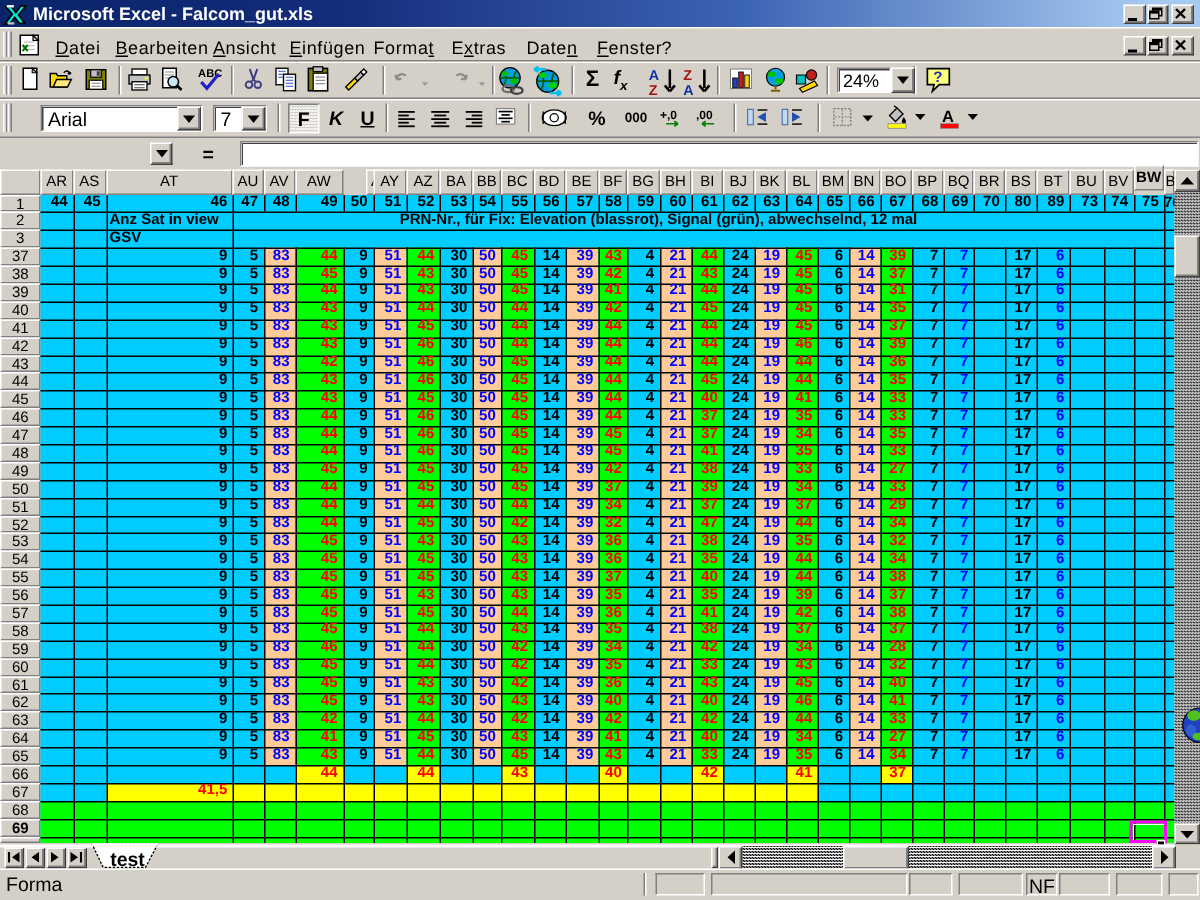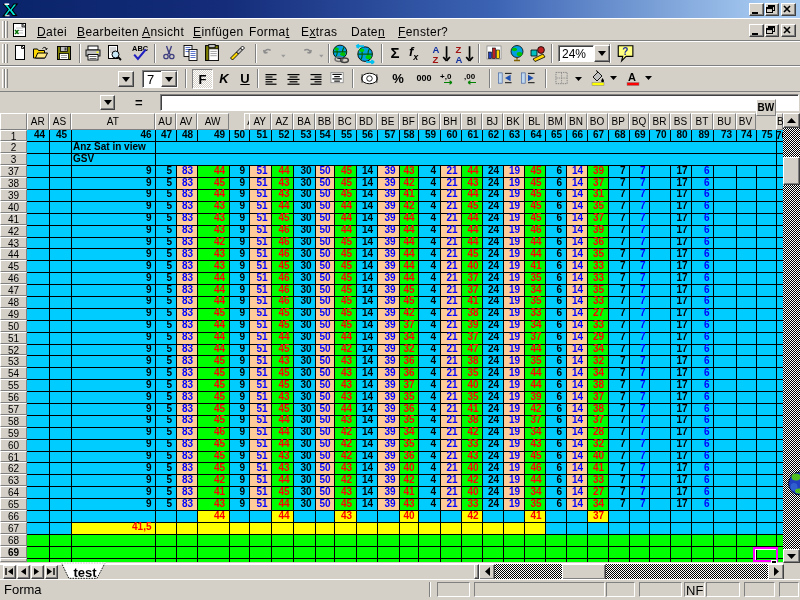--- a/index.html
+++ b/index.html
@@ -19,20 +19,21 @@
 svg{position:absolute;overflow:visible;}
 </style></head><body>
 <div id="scr">
 
 <div style="left:0;top:0;width:800px;height:18px;background:linear-gradient(90deg,#0a246a 0%,#142c7a 28%,#3c64b4 62%,#a6caf0 96%);"></div>
 <svg style="left:3px;top:2px" width="15" height="15" viewBox="0 0 15 15">
 <path d="M1 2.5 L4.8 2.5 L7.5 6.5 L10.8 2 L14.2 2 L9.3 8 L13.5 13.5 L9.8 13.5 L6.8 9.5 L3.4 14 L0.2 14 L5.2 7.5 Z" fill="#00e8d8" stroke="#000" stroke-width="1.1"></path>
 <path d="M1.5 2.2 L6.2 2.2" stroke="#fff" stroke-width="1.6"></path>
 <path d="M2.2 13.6 L6.5 13.6" stroke="#c8c8c8" stroke-width="1.5"></path>
 </svg>
+<div style="left:22px;top:2px;width:400px;height:15px;font-size:12px;font-weight:bold;color:#fff;line-height:15px;">Microsoft Excel - Falcom_gut.xls</div>
 <div class="btn3" style="left:749px;top:3px;width:14.5px;height:13px;"></div>
 <div class="btn3" style="left:764.5px;top:3px;width:14.5px;height:13px;"></div>
 <div class="btn3" style="left:781px;top:3px;width:14.5px;height:13px;"></div>
 <svg style="left:749px;top:3px" width="48" height="13" viewBox="0 0 48 13">
 <rect x="3" y="9" width="6" height="2" fill="#000"></rect>
 <rect x="19.5" y="2.5" width="6" height="5" fill="none" stroke="#000" stroke-width="1"></rect>
 <rect x="19.5" y="2.5" width="6" height="1.6" fill="#000"></rect>
 <rect x="17.5" y="4.5" width="6" height="5" fill="#d4d0c8" stroke="#000" stroke-width="1"></rect>
 <rect x="17.5" y="4.5" width="6" height="1.6" fill="#000"></rect>
 <path d="M35 3 L41 9 M41 3 L35 9" stroke="#000" stroke-width="1.6"></path>
@@ -192,20 +193,21 @@
         <path d="M0 0 L8 0 L4 5 Z" fill="#000"></path>
       </svg>
     </div>
 <svg style="left:616px;top:44px" width="18" height="18" viewBox="0 0 16 16">
       <path d="M2 1.5 L15 1.5 L15 11 L9 11 L5 15 L6 11 L2 11 Z" fill="#ffff80" stroke="#000" stroke-width="1"></path>
       <text x="5.5" y="9.5" font-size="9" font-weight="bold" fill="#2030a0" font-family="Liberation Sans">?</text>
     </svg>
 <div style="left:0;top:66px;width:800px;height:26px;background:#d4d0c8;border-bottom:1px solid #808080;box-shadow:inset 0 1px 0 #fff;"></div>
 <div style="left:2px;top:69px;width:3px;height:19px;border-left:1px solid #fff;border-right:1px solid #808080;"></div>
 <div style="left:5px;top:69px;width:3px;height:19px;border-left:1px solid #fff;border-right:1px solid #808080;"></div>
+<div class="inset" style="left:27px;top:70px;width:108px;height:18px;font-size:13px;color:#000;line-height:17px;padding-left:4px;">Arial</div>
 <div class="btn3 tbtn" style="left:118px;top:71px;width:16px;height:16px;">
       <svg width="8" height="5" viewBox="0 0 8 5">
         <path d="M0 0 L8 0 L4 5 Z" fill="#000"></path>
       </svg>
     </div>
 <div class="inset" style="left:142px;top:70px;width:36px;height:18px;font-size:13px;color:#000;line-height:17px;padding-left:4px;">7</div>
 <div class="btn3 tbtn" style="left:161px;top:71px;width:16px;height:16px;">
       <svg width="8" height="5" viewBox="0 0 8 5">
         <path d="M0 0 L8 0 L4 5 Z" fill="#000"></path>
       </svg>
@@ -335,21 +337,21 @@
 <div class="hl hdr" style="left:545px;top:113.0px;width:20.5px;height:16.5px;line-height:15.5px;">BM</div>
 <div class="hl hdr" style="left:565.5px;top:113.0px;width:21.0px;height:16.5px;line-height:15.5px;">BN</div>
 <div class="hl hdr" style="left:586.5px;top:113.0px;width:21.0px;height:16.5px;line-height:15.5px;">BO</div>
 <div class="hl hdr" style="left:607.5px;top:113.0px;width:21.5px;height:16.5px;line-height:15.5px;">BP</div>
 <div class="hl hdr" style="left:629px;top:113.0px;width:20px;height:16.5px;line-height:15.5px;">BQ</div>
 <div class="hl hdr" style="left:649px;top:113.0px;width:21px;height:16.5px;line-height:15.5px;">BR</div>
 <div class="hl hdr" style="left:670px;top:113.0px;width:21px;height:16.5px;line-height:15.5px;">BS</div>
 <div class="hl hdr" style="left:691px;top:113.0px;width:22px;height:16.5px;line-height:15.5px;">BT</div>
 <div class="hl hdr" style="left:713px;top:113.0px;width:22.5px;height:16.5px;line-height:15.5px;">BU</div>
 <div class="hl hdr" style="left:735.5px;top:113.0px;width:20.0px;height:16.5px;line-height:15.5px;">BV</div>
-<div class="hl hdr" style="left:755.5px;top:99px;width:20.5px;height:16.5px;line-height:15.5px;font-weight:bold;">BW</div>
+<div class="hl hdr" style="left:755.5px;top:110px;width:20.5px;height:16.5px;line-height:15.5px;font-weight:bold;">BW</div>
 <div class="hl hdr" style="left:776px;top:113.0px;width:7px;height:16.5px;line-height:15.5px;">BX</div>
 <div class="hl hdr" style="left:0;top:129.5px;width:27px;height:11.891700000000014px;line-height:11.891700000000014px;">1</div>
 <div class="hl hdr" style="left:0;top:141.39170000000001px;width:27px;height:11.891699999999986px;line-height:11.891699999999986px;">2</div>
 <div class="hl hdr" style="left:0;top:153.2834px;width:27px;height:11.891699999999986px;line-height:11.891699999999986px;">3</div>
 <div class="hl hdr" style="left:0;top:165.1751px;width:27px;height:11.891700000000014px;line-height:11.891700000000014px;">37</div>
 <div class="hl hdr" style="left:0;top:177.0668px;width:27px;height:11.891700000000014px;line-height:11.891700000000014px;">38</div>
 <div class="hl hdr" style="left:0;top:188.95850000000002px;width:27px;height:11.891699999999986px;line-height:11.891699999999986px;">39</div>
 <div class="hl hdr" style="left:0;top:200.8502px;width:27px;height:11.891699999999986px;line-height:11.891699999999986px;">40</div>
 <div class="hl hdr" style="left:0;top:212.7419px;width:27px;height:11.891700000000014px;line-height:11.891700000000014px;">41</div>
 <div class="hl hdr" style="left:0;top:224.6336px;width:27px;height:11.891700000000014px;line-height:11.891700000000014px;">42</div>
@@ -528,20 +530,21 @@
 <div class="num" style="left:607.5px;top:130.0px;width:18.0px;height:11.891700000000014px;line-height:10.891700000000014px;">68</div>
 <div class="num" style="left:629px;top:130.0px;width:16.5px;height:11.891700000000014px;line-height:10.891700000000014px;">69</div>
 <div class="num" style="left:649px;top:130.0px;width:17.5px;height:11.891700000000014px;line-height:10.891700000000014px;">70</div>
 <div class="num" style="left:670px;top:130.0px;width:17.5px;height:11.891700000000014px;line-height:10.891700000000014px;">80</div>
 <div class="num" style="left:691px;top:130.0px;width:18.5px;height:11.891700000000014px;line-height:10.891700000000014px;">89</div>
 <div class="num" style="left:713px;top:130.0px;width:19.0px;height:11.891700000000014px;line-height:10.891700000000014px;">73</div>
 <div class="num" style="left:735.5px;top:130.0px;width:16.5px;height:11.891700000000014px;line-height:10.891700000000014px;">74</div>
 <div class="num" style="left:755.5px;top:130.0px;width:17.0px;height:11.891700000000014px;line-height:10.891700000000014px;">75</div>
 <div class="num" style="left:776px;top:130.0px;width:10px;height:11px;line-height:11px;overflow:hidden;">76</div>
 <div style="left:73px;top:141.39170000000001px;height:11.9px;line-height:11.4px;font-size:10px;font-weight:bold;">Anz Sat in view</div>
+<div style="left:155px;top:141.39170000000001px;width:568px;height:11.9px;line-height:11.4px;font-size:10px;font-weight:bold;text-align:center;white-space:nowrap;">PRN-Nr., für Fix: Elevation (blassrot), Signal (grün), abwechselnd, 12 mal</div>
 <div style="left:73px;top:153.2834px;height:11.9px;line-height:11.4px;font-size:10px;font-weight:bold;">GSV</div>
 <div class="num" style="left:70.5px;top:165.6751px;width:81.0px;height:11.891700000000014px;line-height:10.891700000000014px;">9</div>
 <div class="num" style="left:155px;top:165.6751px;width:17.0px;height:11.891700000000014px;line-height:10.891700000000014px;">5</div>
 <div class="num" style="left:228.5px;top:165.6751px;width:16.5px;height:11.891700000000014px;line-height:10.891700000000014px;">9</div>
 <div class="num" style="left:293px;top:165.6751px;width:18.5px;height:11.891700000000014px;line-height:10.891700000000014px;">30</div>
 <div class="num" style="left:355.5px;top:165.6751px;width:17.5px;height:11.891700000000014px;line-height:10.891700000000014px;">14</div>
 <div class="num" style="left:418px;top:165.6751px;width:18.0px;height:11.891700000000014px;line-height:10.891700000000014px;">4</div>
 <div class="num" style="left:482px;top:165.6751px;width:17.0px;height:11.891700000000014px;line-height:10.891700000000014px;">24</div>
 <div class="num" style="left:545px;top:165.6751px;width:17.0px;height:11.891700000000014px;line-height:10.891700000000014px;">6</div>
 <div class="num" style="left:607.5px;top:165.6751px;width:18.0px;height:11.891700000000014px;line-height:10.891700000000014px;">7</div>

